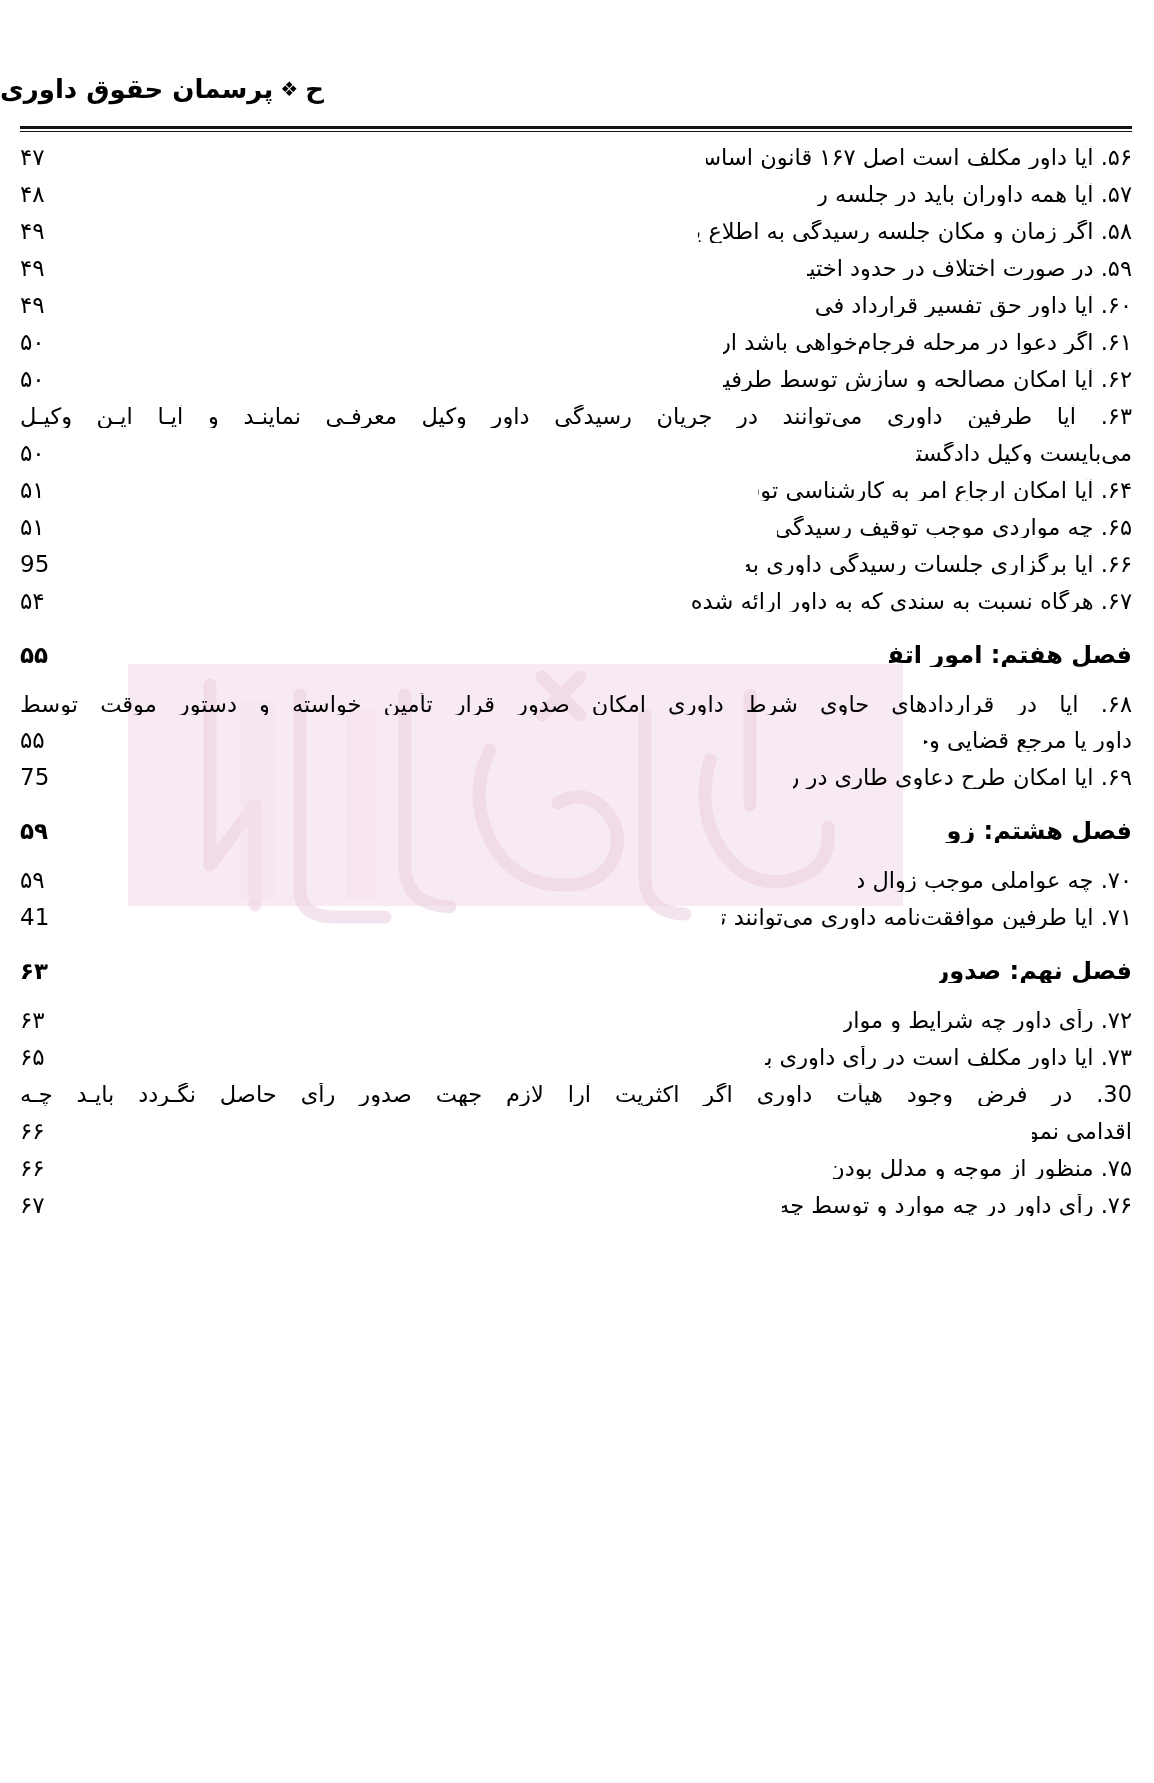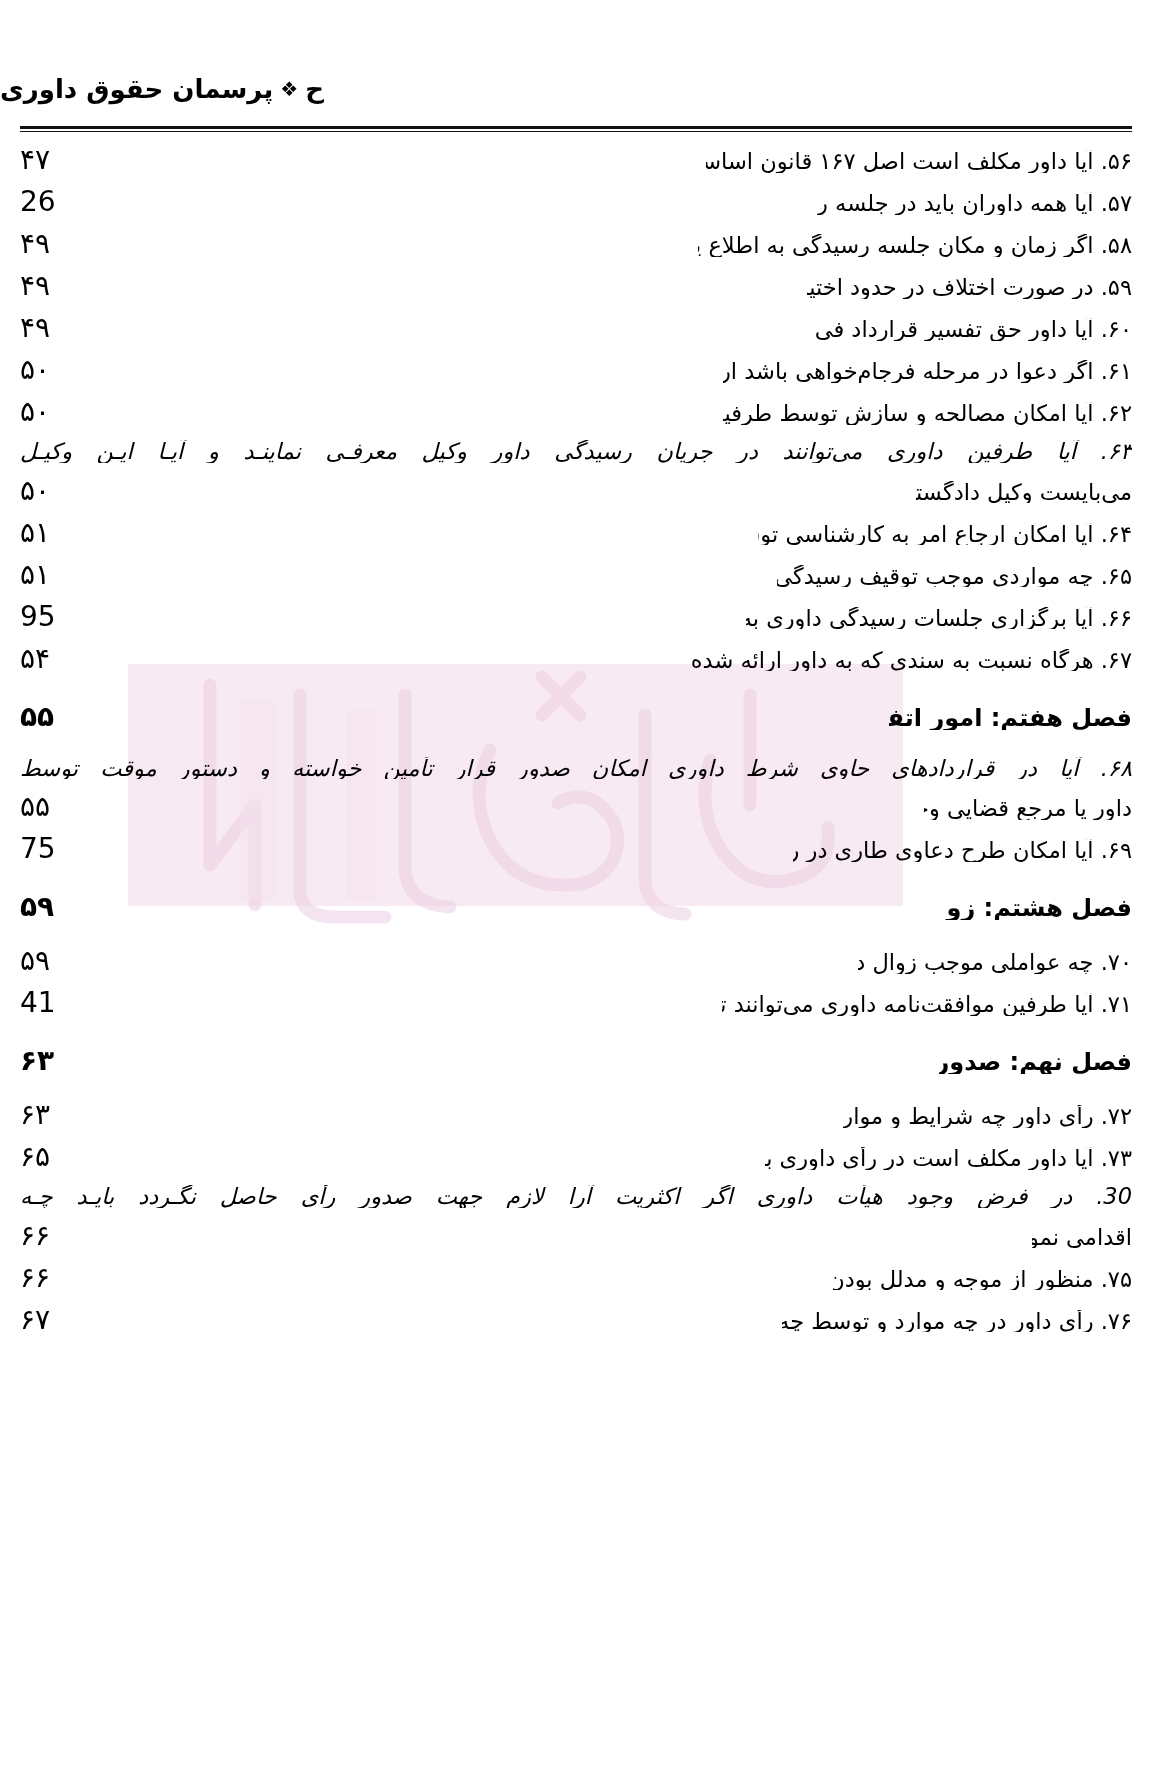--- a/index.html
+++ b/index.html
@@ -113,26 +113,26 @@
     letter-spacing: 1.5px;
     font-size: 18px;
     line-height: 0;
     direction: ltr;
     text-align: left;
   }
   .entry .pg {
     flex: 0 0 auto;
     min-width: 40px;
     text-align: left;
-    font-size: 28px;
+    font-size: 23px;
   }
 
   
   .entry.cont { margin-top: 14px; }
-  .entry.full .txt { flex: 1 1 auto; text-align: justify; text-align-last: justify; white-space: normal; font-style: italic; }
+  .entry.full .txt { flex: 1 1 auto; text-align: justify; text-align-last: justify; white-space: normal; }
 
   
   .entry.chapter {
     font-weight: bold;
     font-size: 24px;
     margin-top: 30px;
     margin-bottom: 26px;
   }
   .entry.chapter .pg { font-weight: bold; }
   .entry.chapter .dots { font-weight: bold; letter-spacing: 1.4px; }
@@ -179,21 +179,21 @@
 
   <div class="toc">
       <div class="entry">
         <span class="txt">۵۶. آیا داور مکلف است اصل ۱۶۷ قانون اساسی را در جریان رسیدگی خود رعایت کند؟</span>
         <span class="dots leader-fill"></span>
         <span class="pg">۴۷</span>
       </div>
       <div class="entry">
         <span class="txt">۵۷. آیا همه داوران باید در جلسه رسیدگی حاضر شوند؟</span>
         <span class="dots leader-fill"></span>
-        <span class="pg">26</span>
+        <span class="pg">۴۸</span>
       </div>
       <div class="entry">
         <span class="txt">۵۸. اگر زمان و مکان جلسه رسیدگی به اطلاع یکی از داوران نرسیده باشد تکلیف چیست؟</span>
         <span class="dots leader-fill"></span>
         <span class="pg">۴۹</span>
       </div>
       <div class="entry">
         <span class="txt">۵۹. در صورت اختلاف در حدود اختیار داور تکلیف چیست؟</span>
         <span class="dots leader-fill"></span>
         <span class="pg">۴۹</span>

